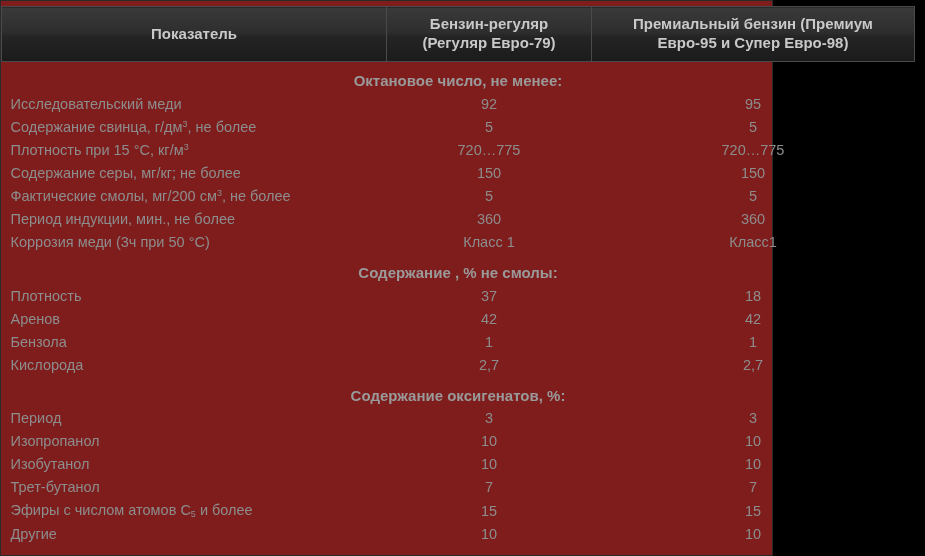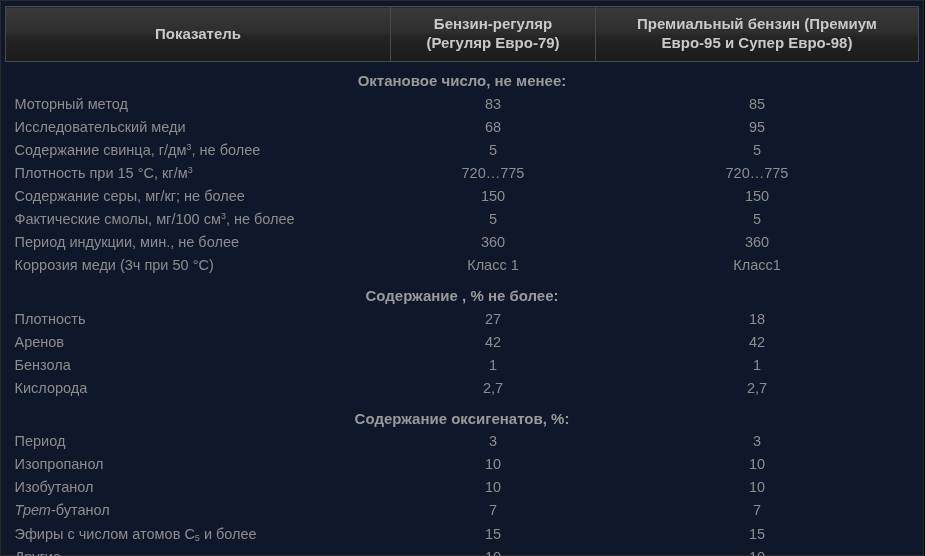--- a/index.html
+++ b/index.html
@@ -8,23 +8,23 @@
     background: #000;
   }
   body {
     width: 925px;
     height: 556px;
     overflow: hidden;
     font-family: "Liberation Sans", sans-serif;
   }
   .sheet {
     position: relative;
-    width: 924px;
+    width: 773px;
     height: 556px;
-    background: #0f172a;
+    background: #7f1d1d;
     border: 1px solid #2a2a2a;
     box-sizing: border-box;
   }
   table.spec {
     width: 913px;
     margin: 5px auto 0 auto;
     border-collapse: collapse;
     table-layout: fixed;
   }
   table.spec col.c1 { width: 385px; }
@@ -73,21 +73,20 @@
   }
   sub.small {
     font-size: 9px;
     vertical-align: -2px;
   }
   sup.small {
     font-size: 9px;
     vertical-align: 5px;
   }
   .ital {
-    font-style: italic;
   }
 </style>
 </head>
 <body>
 
 <div class="sheet">
   <table class="spec">
     <colgroup>
       <col class="c1">
         <col class="c2">
@@ -106,65 +105,60 @@
           <span>Премиальный бензин (Премиум</span><br>
           <span>Евро-95 и Супер Евро-98)</span>
         </th>
       </tr>
     </thead>
     <tbody>
         <tr class="section">
           <td colspan="3">Октановое число, не менее:</td>
         </tr>
         <tr>
-          <td class="name"><span>Моторный метод</span></td>
-          <td class="val">83</td>
-          <td class="val">85</td>
-        </tr>
-        <tr>
           <td class="name"><span>Исследовательский меди</span></td>
-          <td class="val">68</td>
+          <td class="val">92</td>
           <td class="val">95</td>
         </tr>
         <tr>
           <td class="name"><span>Содержание свинца, г/дм</span><sup class="small">3</sup><span>, не более</span></td>
           <td class="val">5</td>
           <td class="val">5</td>
         </tr>
         <tr>
           <td class="name"><span>Плотность при 15 °С, кг/м</span><sup class="small">3</sup></td>
           <td class="val">720…775</td>
           <td class="val">720…775</td>
         </tr>
         <tr>
           <td class="name"><span>Содержание серы, мг/кг; не более</span></td>
           <td class="val">150</td>
           <td class="val">150</td>
         </tr>
         <tr>
-          <td class="name"><span>Фактические смолы, мг/100 см</span><sup class="small">3</sup><span>, не более</span></td>
+          <td class="name"><span>Фактические смолы, мг/200 см</span><sup class="small">3</sup><span>, не более</span></td>
           <td class="val">5</td>
           <td class="val">5</td>
         </tr>
         <tr>
           <td class="name"><span>Период индукции, мин., не более</span></td>
           <td class="val">360</td>
           <td class="val">360</td>
         </tr>
         <tr>
           <td class="name"><span>Коррозия меди (3ч при 50 °С)</span></td>
           <td class="val">Класс 1</td>
           <td class="val">Класс1</td>
         </tr>
         <tr class="section">
-          <td colspan="3">Содержание , % не более:</td>
+          <td colspan="3">Содержание , % не смолы:</td>
         </tr>
         <tr>
           <td class="name"><span>Плотность</span></td>
-          <td class="val">27</td>
+          <td class="val">37</td>
           <td class="val">18</td>
         </tr>
         <tr>
           <td class="name"><span>Аренов</span></td>
           <td class="val">42</td>
           <td class="val">42</td>
         </tr>
         <tr>
           <td class="name"><span>Бензола</span></td>
           <td class="val">1</td>

